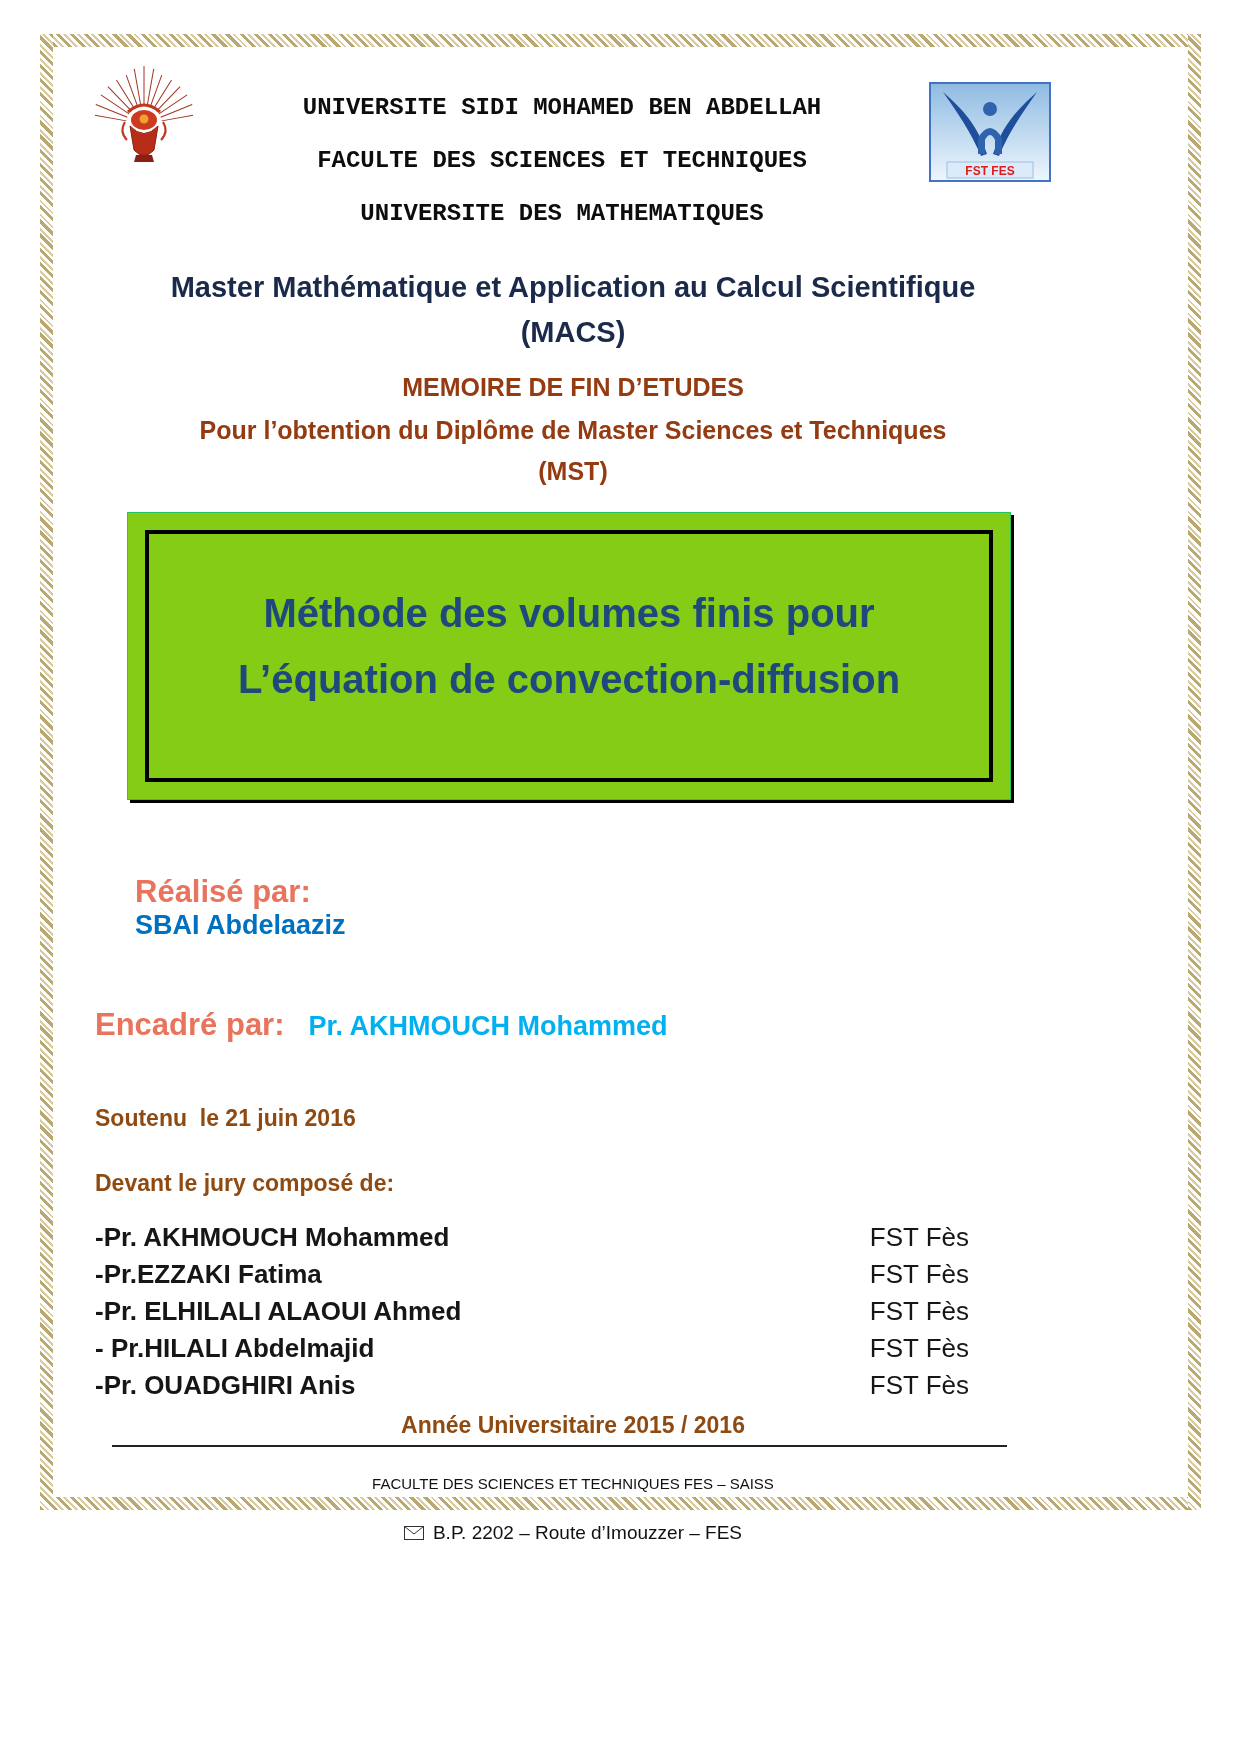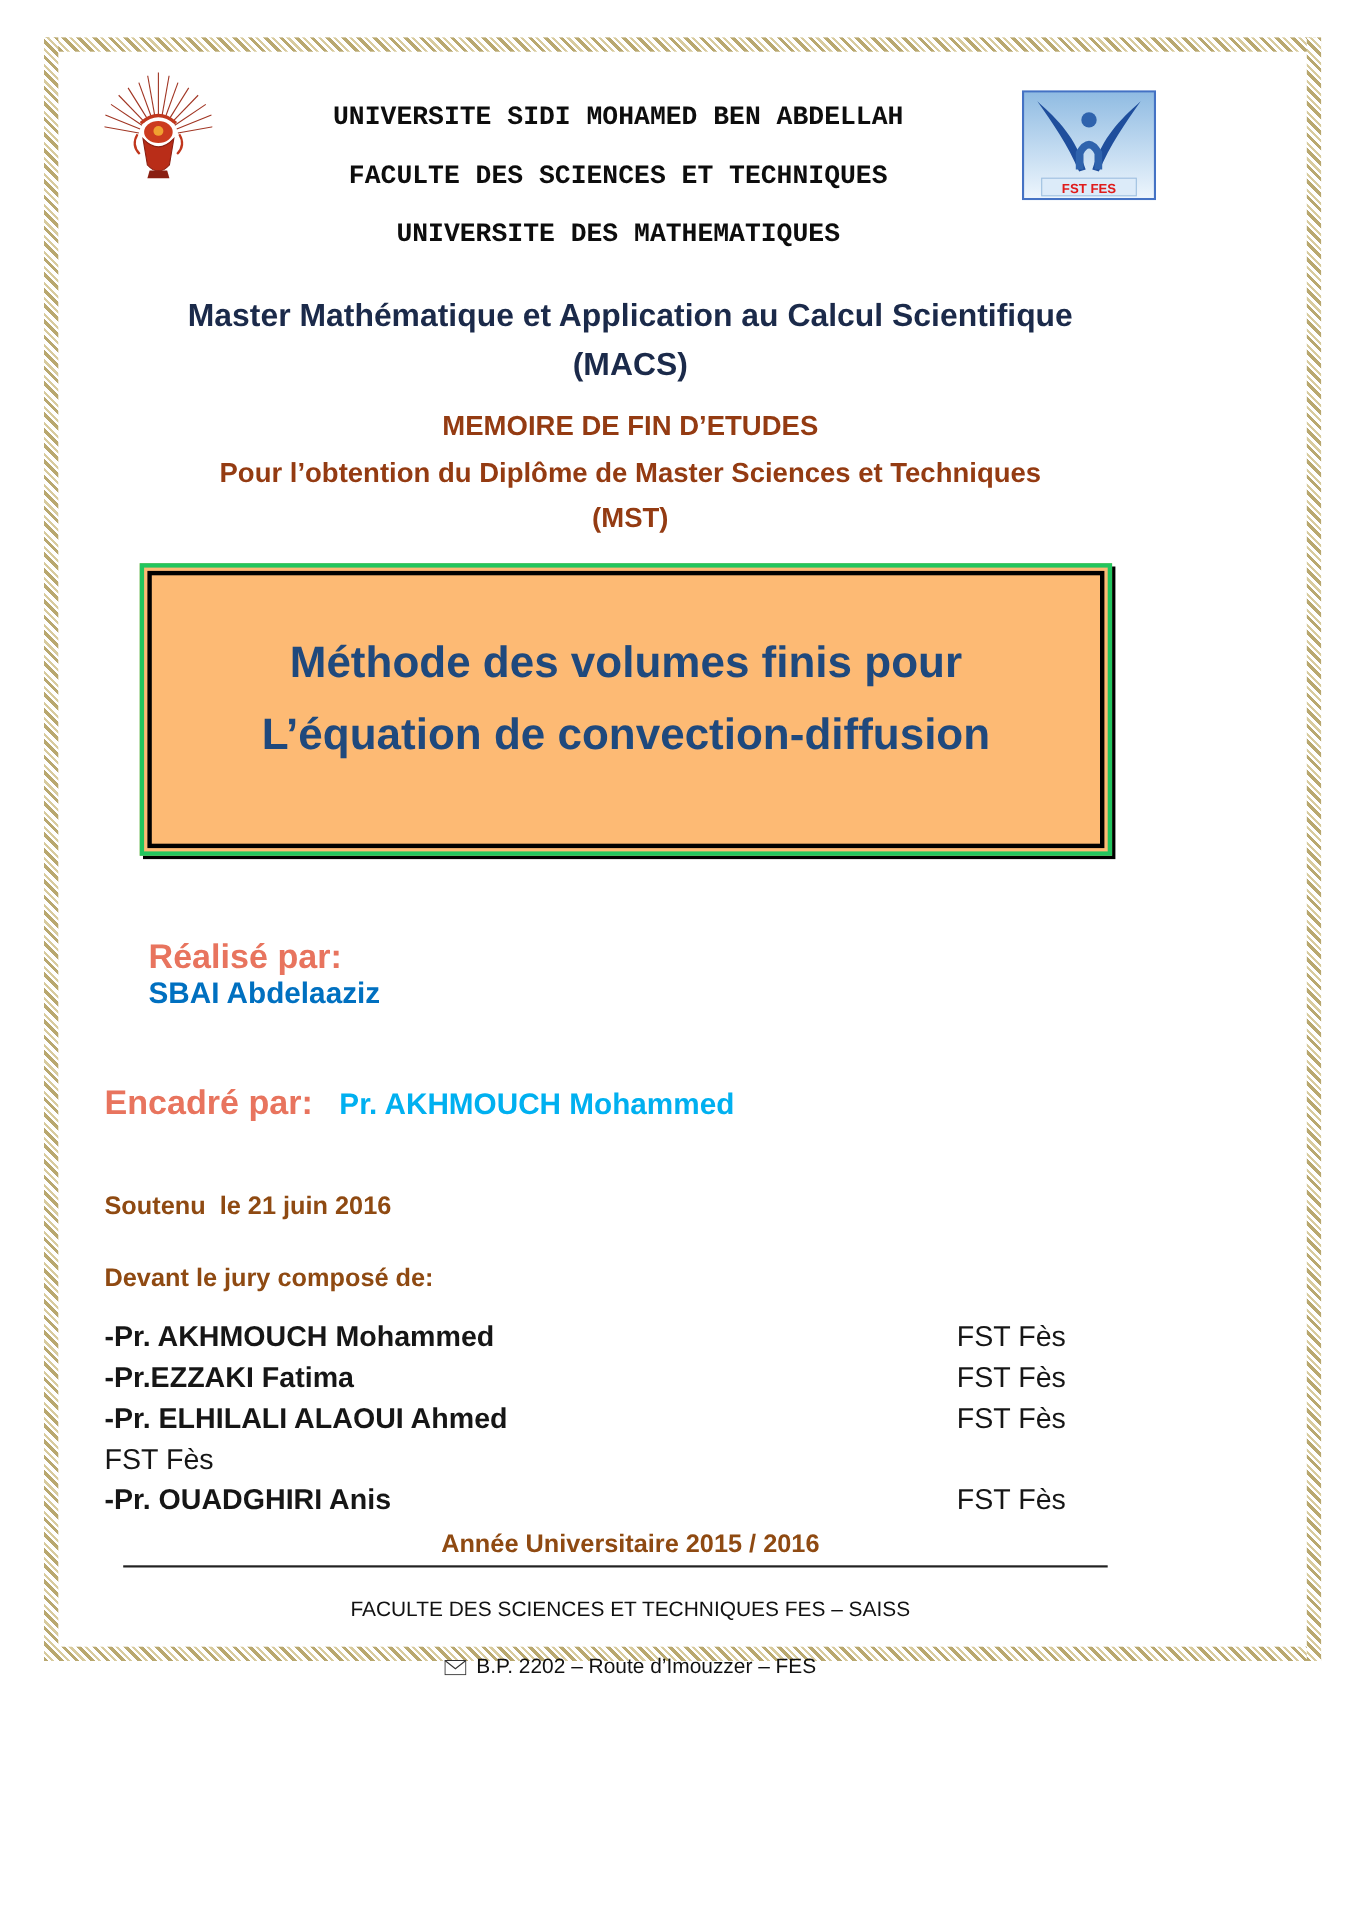--- a/index.html
+++ b/index.html
@@ -31,21 +31,21 @@
   .program-title { margin-top:18px; }
   .program-acronym { margin-top:12px; }
 
   .memoire-heading, .memoire-sub, .memoire-acr { text-align:center; font-weight:bold; font-size:25px; color:#943b12; }
   .memoire-heading { margin-top:24px; }
   .memoire-sub { margin-top:14px; }
   .memoire-acr { margin-top:12px; }
 
   
   .title-box { margin-top:26px; margin-left:32px; width:884px;
-    border:4px solid #22c55e; padding:3px; box-shadow:3px 3px 0 0 #000; background:#fdba74; }
+    border:1px solid #22c55e; padding:17px; box-shadow:3px 3px 0 0 #000; background:#84cc16; }
   .title-box-inner { border:4px solid #000; padding:46px 10px 66px; text-align:center; }
   .thesis-title-line { font-size:40px; font-weight:bold; color:#1F497D; line-height:66px; }
 
   
   .credit-row { display:flex; align-items:baseline; }
   .credit-row.realise { margin-top:74px;flex-direction:column; }
   .credit-row.encadre { margin-top:66px; }
   .credit-label { font-size:31px; font-weight:bold; color:#e8745e; }
   .credit-name { font-weight:bold; font-size:27px; }
   .credit-name.author  { color:#0070C0; margin-left:40px; }
@@ -56,21 +56,21 @@
   .jury-intro { margin-top:38px; font-size:23px; font-weight:bold; color:#8F4A12; }
 
   .jury-list { margin-top:22px; padding-right:82px; }
   .jury-row { display:flex; justify-content:space-between; align-items:baseline; line-height:37px; }
   .jury-name { font-size:26px; font-weight:bold; color:#161616; }
   .jury-aff  { font-size:26px; color:#161616; }
 
   
   .annee { margin-top:8px; text-align:center; font-size:23px; font-weight:bold; color:#8F4A12; }
   .footer-rule { border:none; border-top:2px solid #222; margin:6px 44px 0 17px; }
-  .fac-line { margin-top:28px; text-align:center; font-size:19px; color:#111; }
+  .fac-line { margin-top:28px; text-align:center; font-size:15px; color:#111; }
   .addr-line { margin-top:30px; display:flex; justify-content:center; align-items:center; gap:9px; font-size:19px; color:#111; }
 </style>
 </head>
 <body>
 
 <div class="page">
 
   <div class="frame-edge frame-top"></div>
   <div class="frame-edge frame-bottom"></div>
   <div class="frame-edge frame-left"></div>
@@ -166,20 +166,21 @@
       </div>
       <div class="jury-row">
         <span class="jury-name">-Pr.EZZAKI Fatima</span>
         <span class="jury-aff">FST Fès</span>
       </div>
       <div class="jury-row">
         <span class="jury-name">-Pr. ELHILALI ALAOUI Ahmed</span>
         <span class="jury-aff">FST Fès</span>
       </div>
       <div class="jury-row">
+        <span class="jury-name">- Pr.HILALI Abdelmajid</span>
         <span class="jury-aff">FST Fès</span>
       </div>
       <div class="jury-row">
         <span class="jury-name">-Pr. OUADGHIRI Anis</span>
         <span class="jury-aff">FST Fès</span>
       </div>
     </div>
 
     <div class="annee">Année Universitaire 2015 / 2016</div>
     <hr class="footer-rule">

